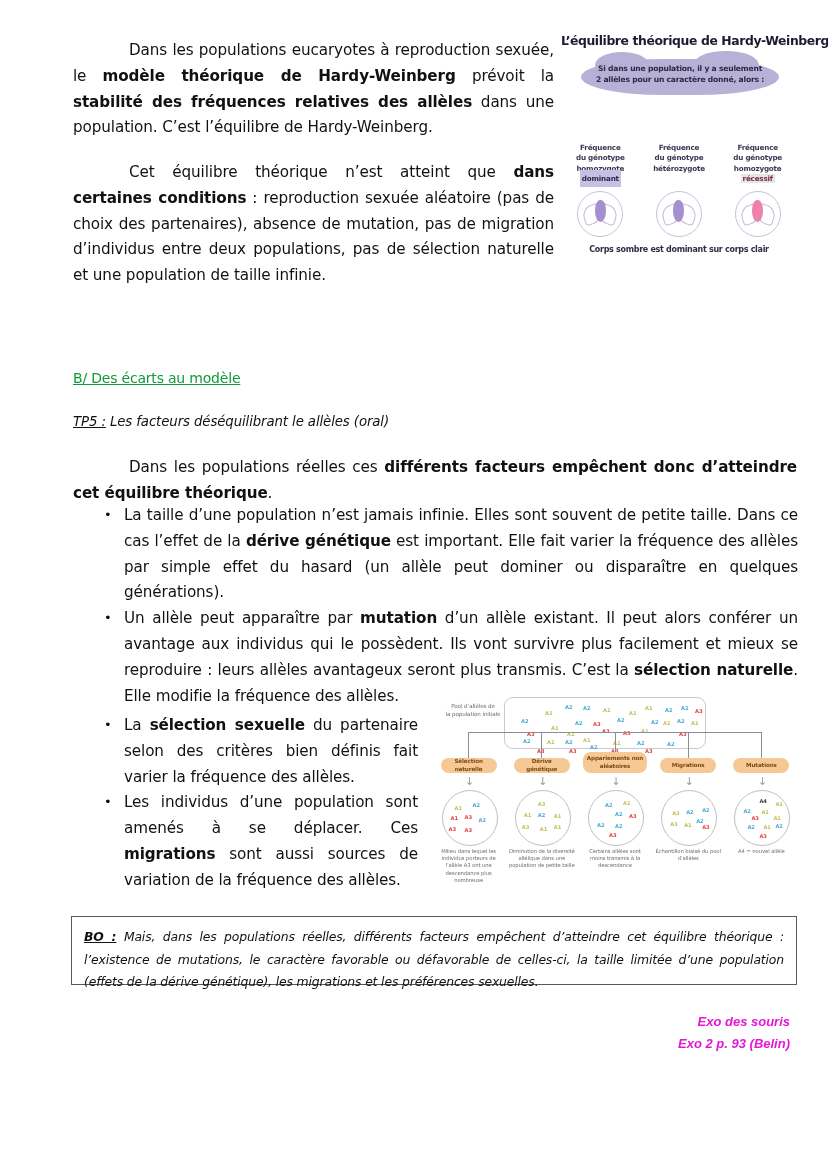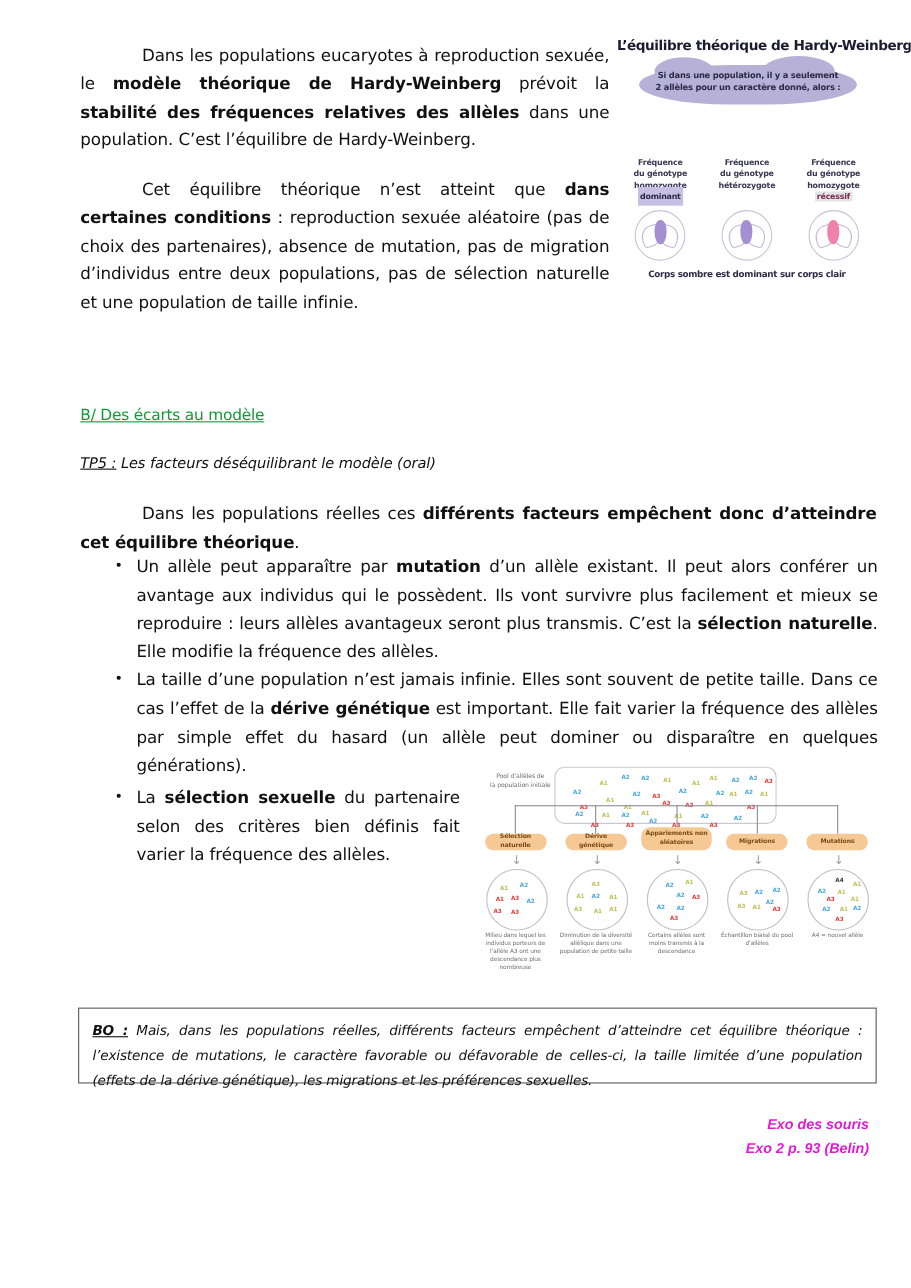--- a/index.html
+++ b/index.html
@@ -428,31 +428,32 @@
         <div class="fly-body light"></div>
       </div>
     </div>
 
     <div class="hw-caption">Corps sombre est dominant sur corps clair</div>
   </div>
 
 
   <div id="heading-b">B/ Des écarts au modèle</div>
 
-  <div id="tp5-line"><span class="tp5-label">TP5 :</span><span> Les facteurs déséquilibrant le modèle (oral)</span></div>
+  <div id="tp5-line"><span class="tp5-label">TP5 :</span><span> Les facteurs déséquilibrant le allèles (oral)</span></div>
 
   <div class="para indent" id="para-main"><span>Dans les populations réelles ces </span><b>différents facteurs empêchent donc d’atteindre cet équilibre théorique</b><span>.</span></div>
 
   <ul class="bullets" id="bullets-wide">
+      <li><span>La taille d’une population n’est jamais infinie. Elles sont souvent de petite taille. Dans ce cas l’effet de la </span><b>dérive génétique</b><span> est important. Elle fait varier la fréquence des allèles par simple effet du hasard (un allèle peut dominer ou disparaître en quelques générations).</span></li>
       <li><span>Un allèle peut apparaître par </span><b>mutation</b><span> d’un allèle existant. Il peut alors conférer un avantage aux individus qui le possèdent. Ils vont survivre plus facilement et mieux se reproduire : leurs allèles avantageux seront plus transmis. C’est la </span><b>sélection naturelle</b><span>. Elle modifie la fréquence des allèles.</span></li>
-      <li><span>La taille d’une population n’est jamais infinie. Elles sont souvent de petite taille. Dans ce cas l’effet de la </span><b>dérive génétique</b><span> est important. Elle fait varier la fréquence des allèles par simple effet du hasard (un allèle peut dominer ou disparaître en quelques générations).</span></li>
     </ul>
 
   <ul class="bullets" id="bullets-narrow">
       <li><span>La </span><b>sélection sexuelle</b><span> du partenaire selon des critères bien définis fait varier la fréquence des allèles.</span></li>
+      <li><span>Les individus d’une population sont amenés à se déplacer. Ces </span><b>migrations</b><span> sont aussi sources de variation de la fréquence des allèles.</span></li>
     </ul>
 
   <div id="fig-factors">
     <div class="pool-label">
       <div>Pool d’allèles de</div>
       <div>la population initiale</div>
     </div>
     <div class="pool-box" id="pool-box">
         <span class="allele a-blue" style="left: 16px; top: 20px;">A2</span>
         <span class="allele a-olive" style="left: 40px; top: 12px;">A1</span>

